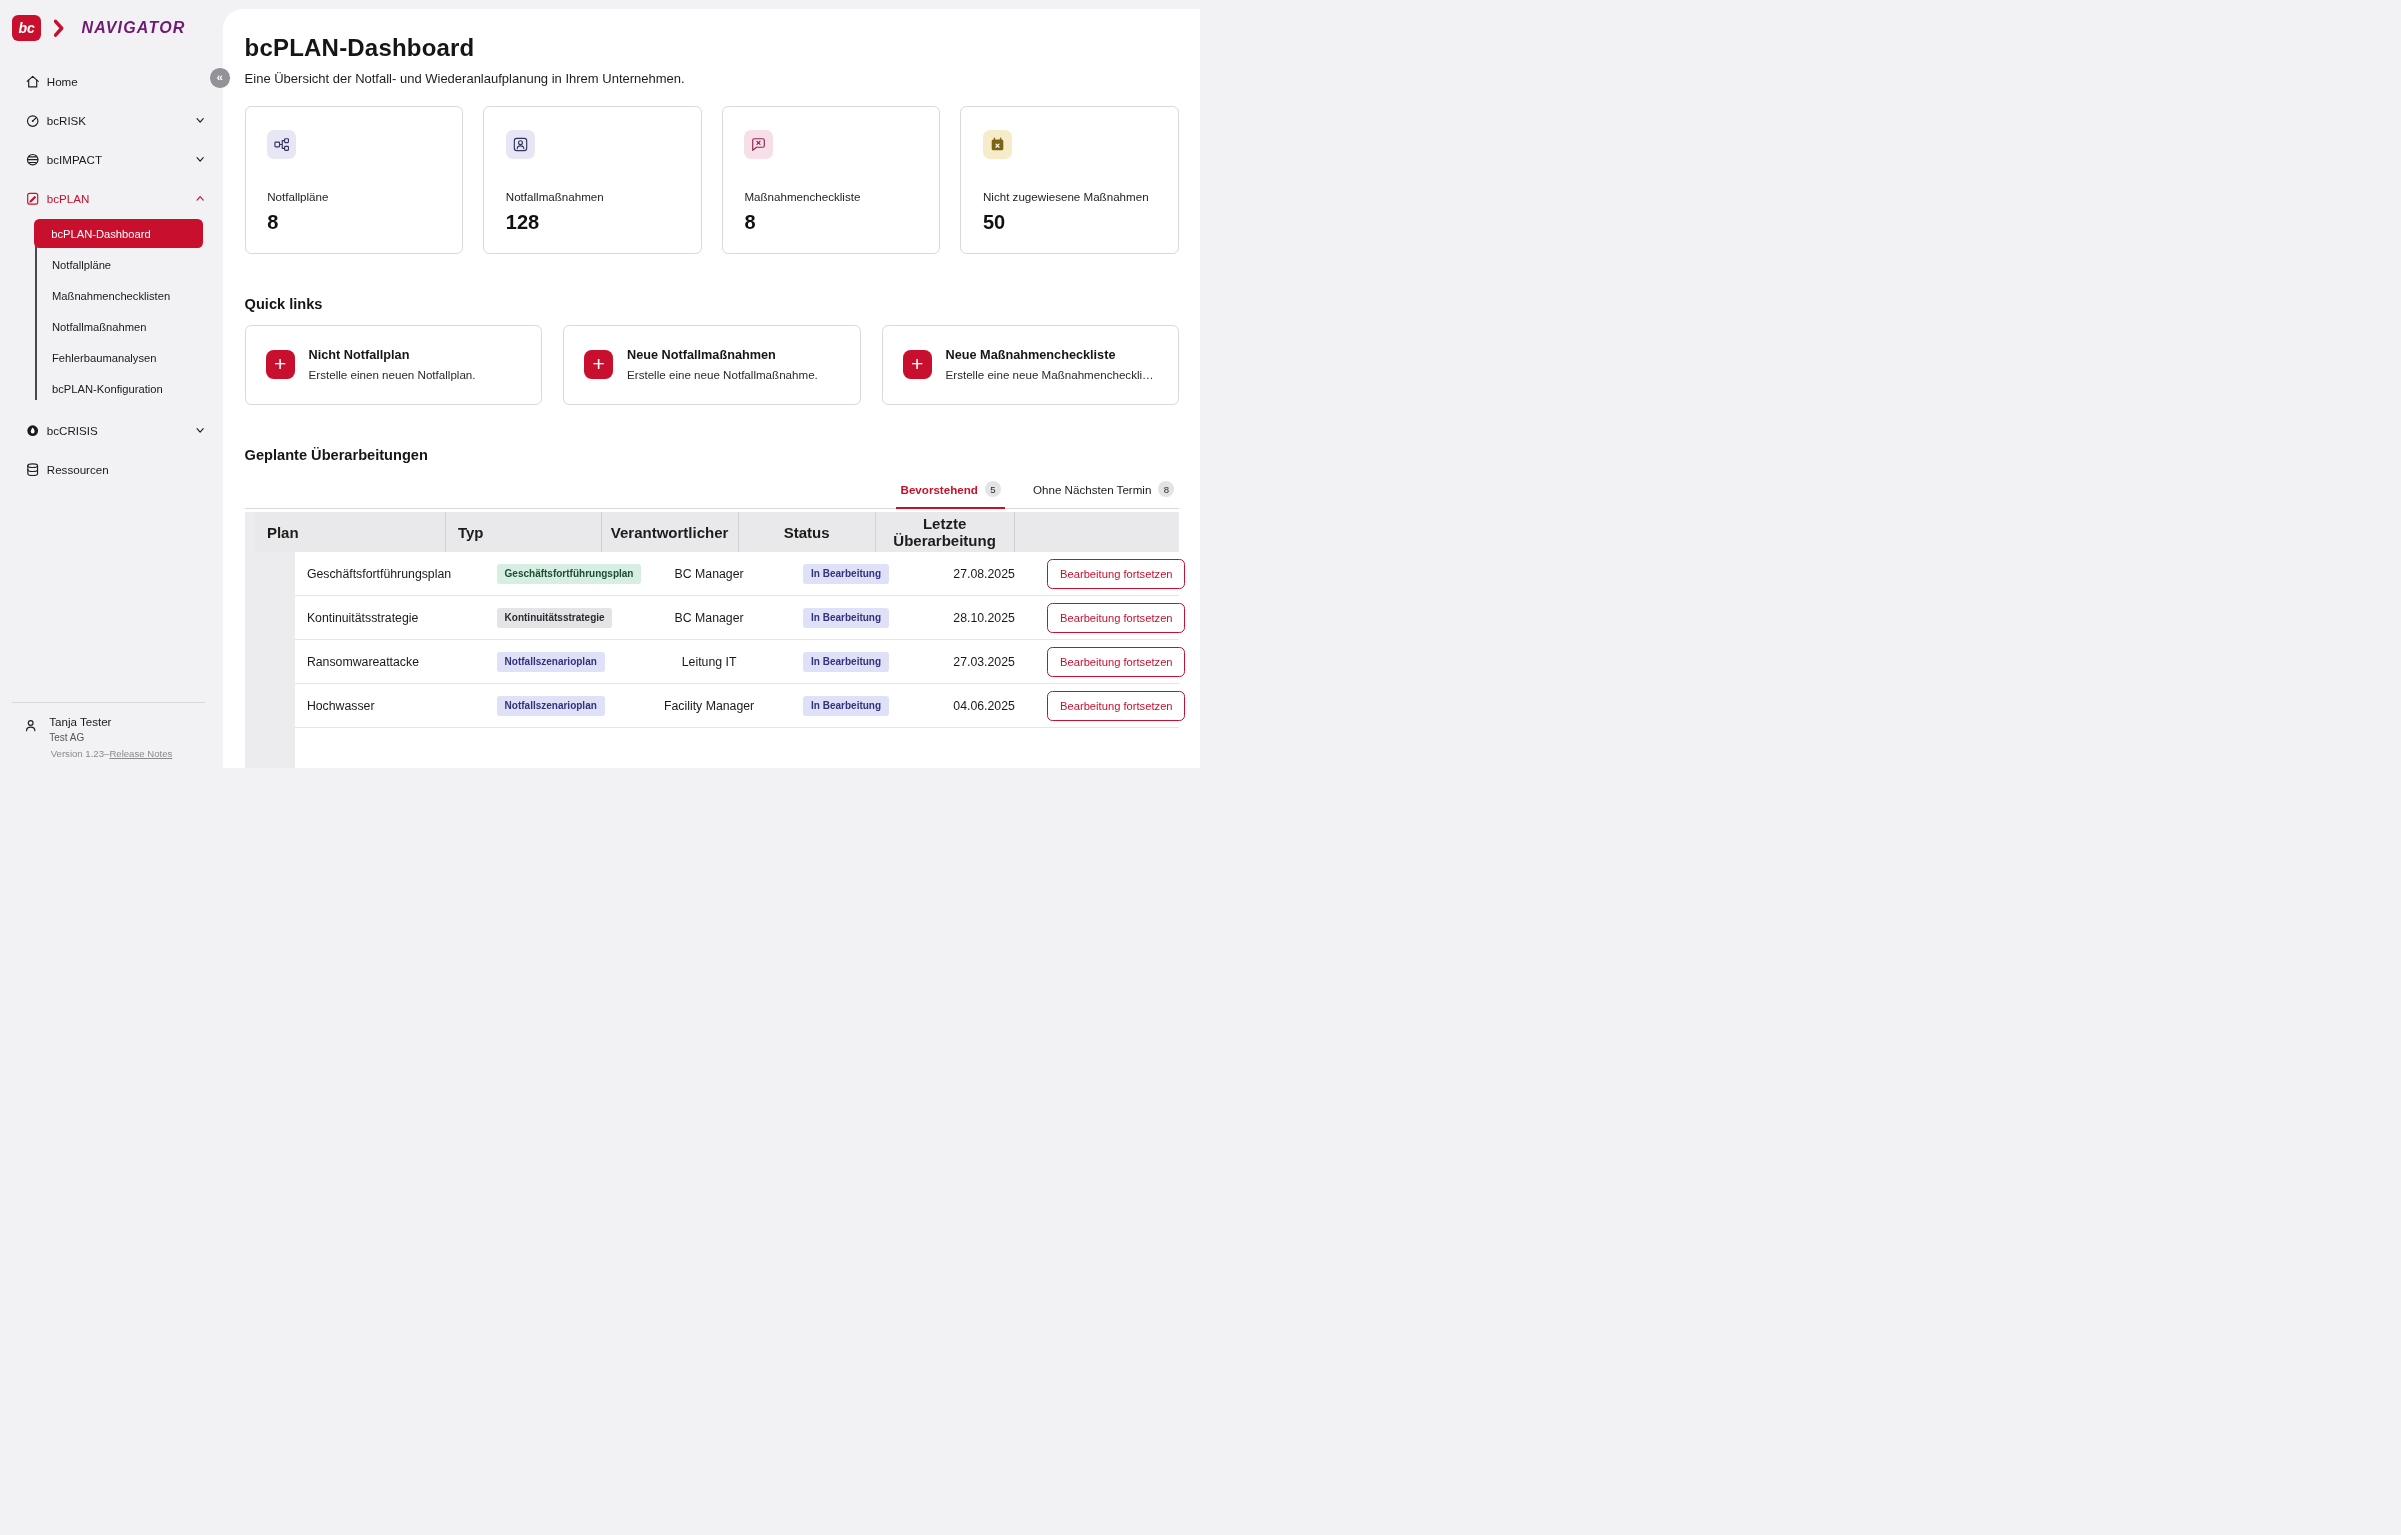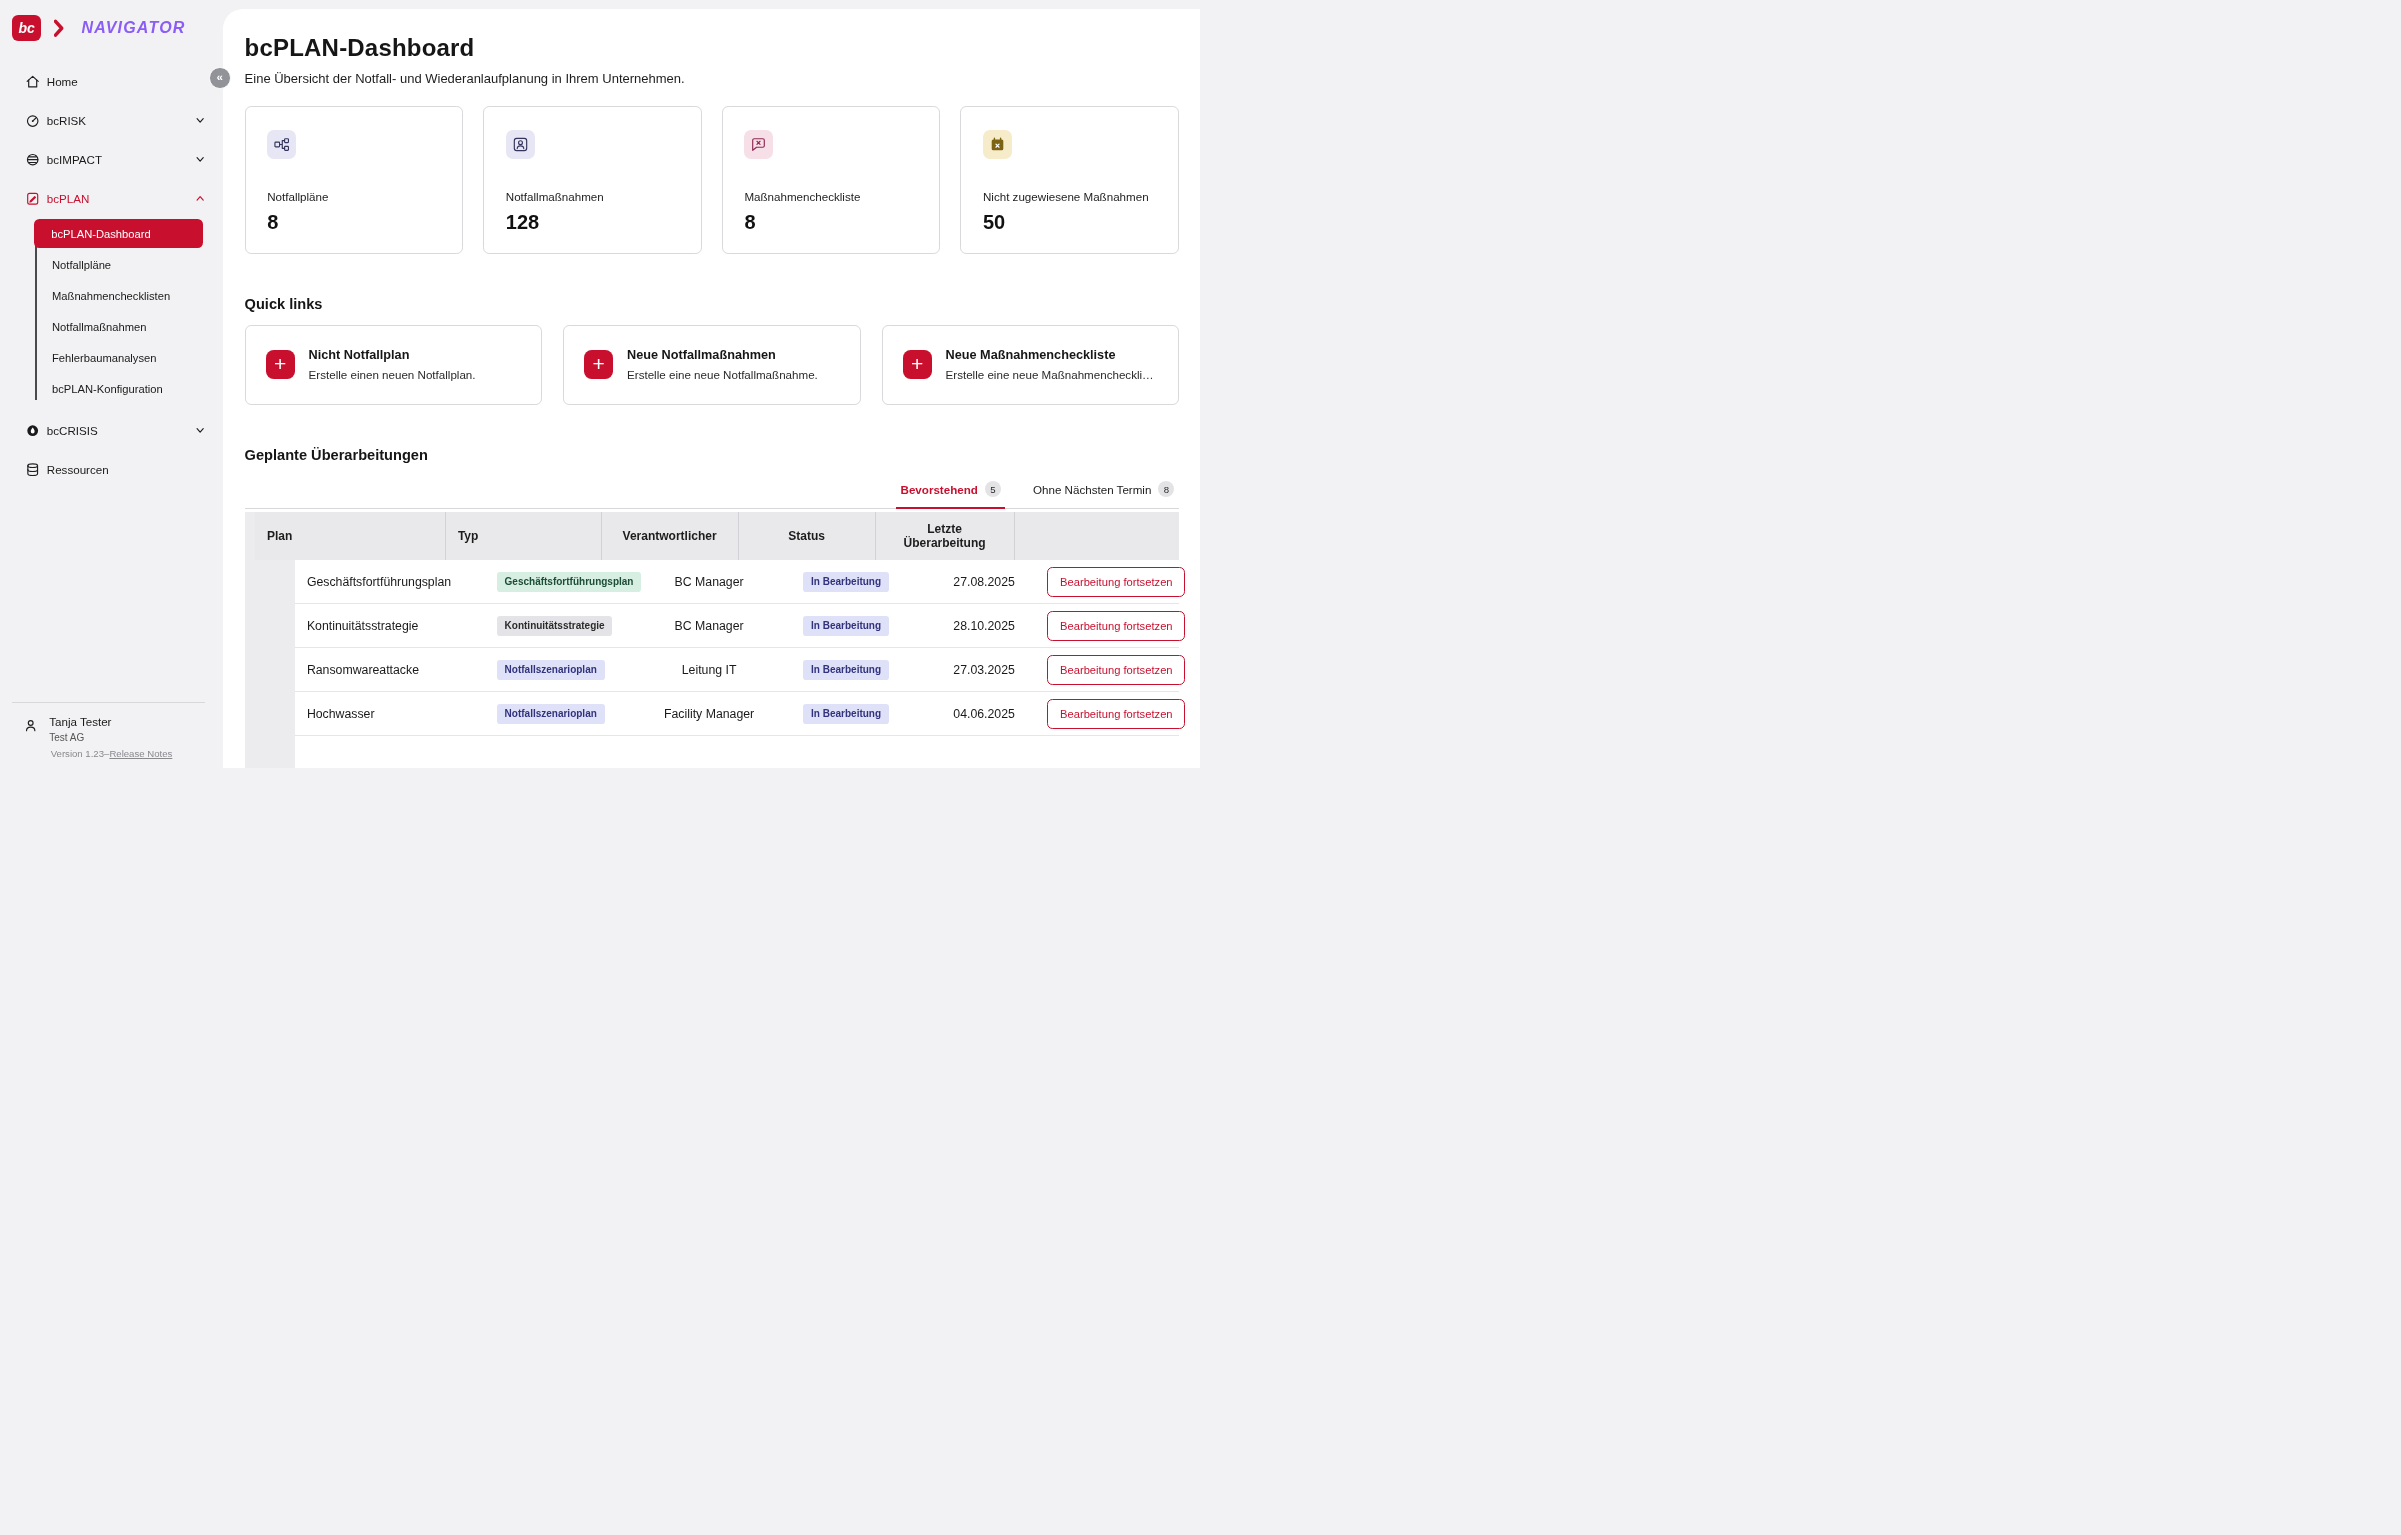--- a/index.html
+++ b/index.html
@@ -17,21 +17,21 @@
     background: #f2f2f4; display: flex; flex-direction: column;
     padding-top: 12.3px;
   }
   .logo-row { display: flex; align-items: center; gap: 13px; padding-left: 12.3px; height: 31px; flex: 0 0 auto; }
   .logo-mark {
     background: #c8102e; color: #fff; font-weight: bold; font-style: italic;
     width: 28.5px; height: 26px; border-radius: 6.2px; display: flex; align-items: center; justify-content: center;
     font-size: 14px;
   }
   .logo-chev { display: flex; align-items: center; }
-  .brand-name { color: #8b5cf6; font-weight: bold; font-style: italic; font-size: 16px; letter-spacing: 1.2px; margin-left: 4.6px; }
+  .brand-name { color: #701a75; font-weight: bold; font-style: italic; font-size: 16px; letter-spacing: 1.2px; margin-left: 4.6px; }
 
   .nav { margin-top: 18.5px; flex: 0 0 auto; }
   .nav-item {
     display: flex; align-items: center; height: 39px; padding: 0 17px 0 25.4px;
     font-size: 11.6px; cursor: pointer; gap: 6px;
   }
   .nav-icon { width: 15.4px; height: 15.4px; display: flex; align-items: center; justify-content: center; flex: 0 0 auto; }
   .nav-label { flex: 1 1 auto; }
   .chev { margin-left: auto; display: flex; align-items: center; }
   .nav-item.red { color: #c8102e; font-weight: 500; }
@@ -108,21 +108,21 @@
   .tab { display: flex; align-items: center; gap: 7px; padding: 6.2px 4.6px 10px 4.6px; font-size: 11.6px; cursor: pointer; border-bottom: 2.3px solid transparent; margin-bottom: -0.8px; }
   .tab.active { color: #c8102e; font-weight: bold; border-bottom-color: #c8102e; }
   .tab-badge {
     background: #e3e3e6; color: #2a2a2a; min-width: 16px; height: 16px; border-radius: 50%;
     display: inline-flex; align-items: center; justify-content: center; font-size: 9.6px; font-weight: 500;
   }
 
   
   .table { margin-top: 3.1px; background: #ececee; padding-left: 10px; }
   .trow { display: grid; grid-template-columns: 190px 156px 137px 137px 139px 1fr; align-items: center; }
-  .thead { background: #e9e9eb; height: 48px; font-weight: bold; font-size: 12px; color: #1d1d1d; }
+  .thead { background: #e9e9eb; height: 40px; font-weight: bold; font-size: 15px; color: #1d1d1d; }
   .thead .cell { height: 100%; display: flex; align-items: center; }
   .thead .cell + .cell { border-left: 0.8px solid #d2d2d6; }
   .tbody-row { background: #ffffff; height: 44px; border-bottom: 0.8px solid #e6e6e9; font-size: 12.3px; margin-left: 40px; }
   .cell { padding: 0 12.3px; min-width: 0; }
   .al { justify-content: flex-start; text-align: left; }
   .ac { justify-content: center; text-align: center; display: flex; align-items: center; }
   .badge {
     display: inline-block; font-size: 10px; font-weight: bold; padding: 4.6px 7.7px; border-radius: 3.1px;
     white-space: nowrap;
   }

